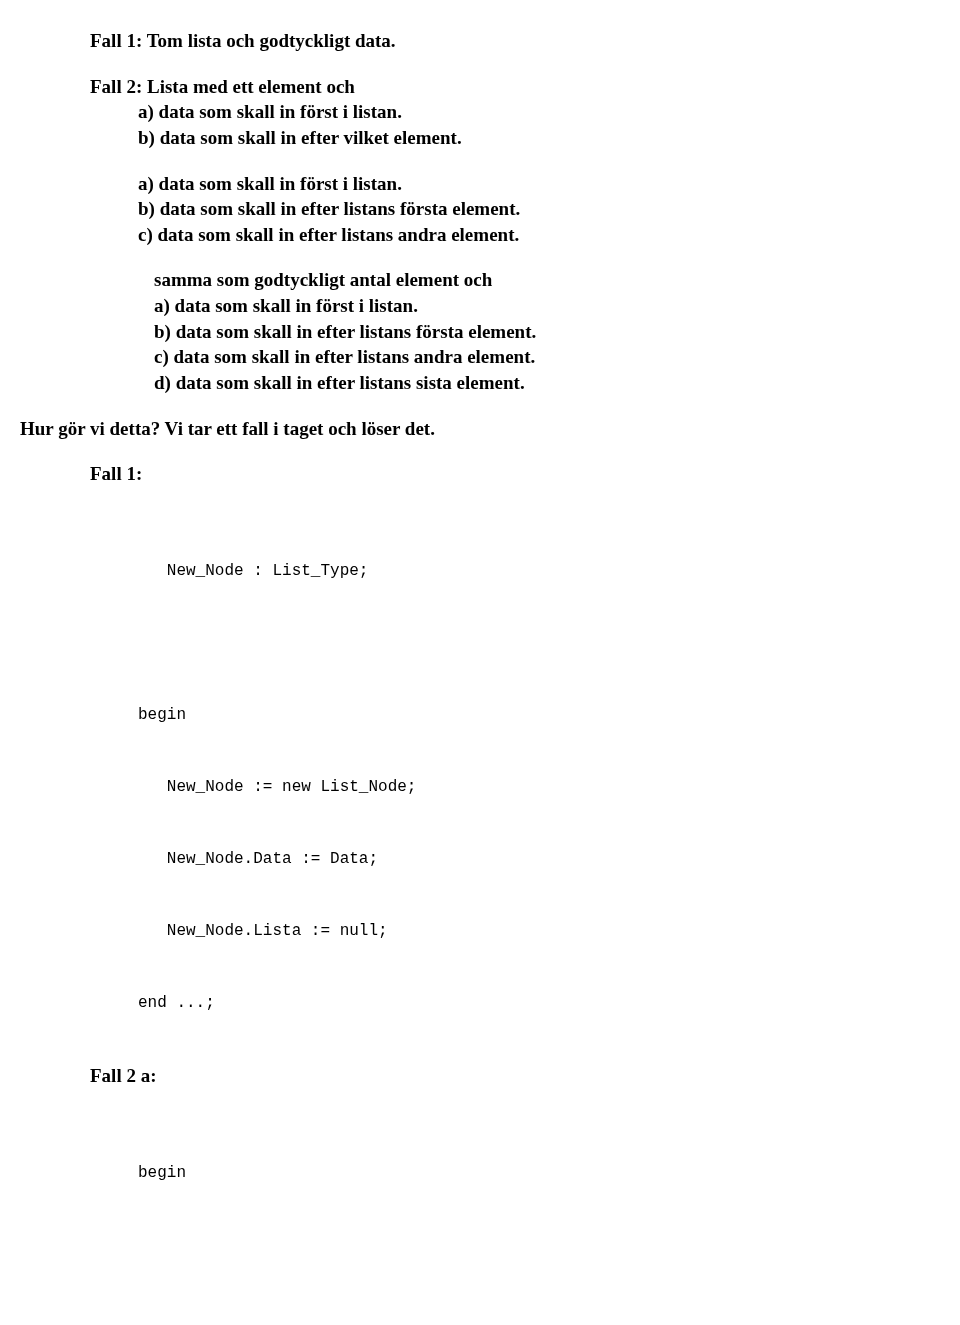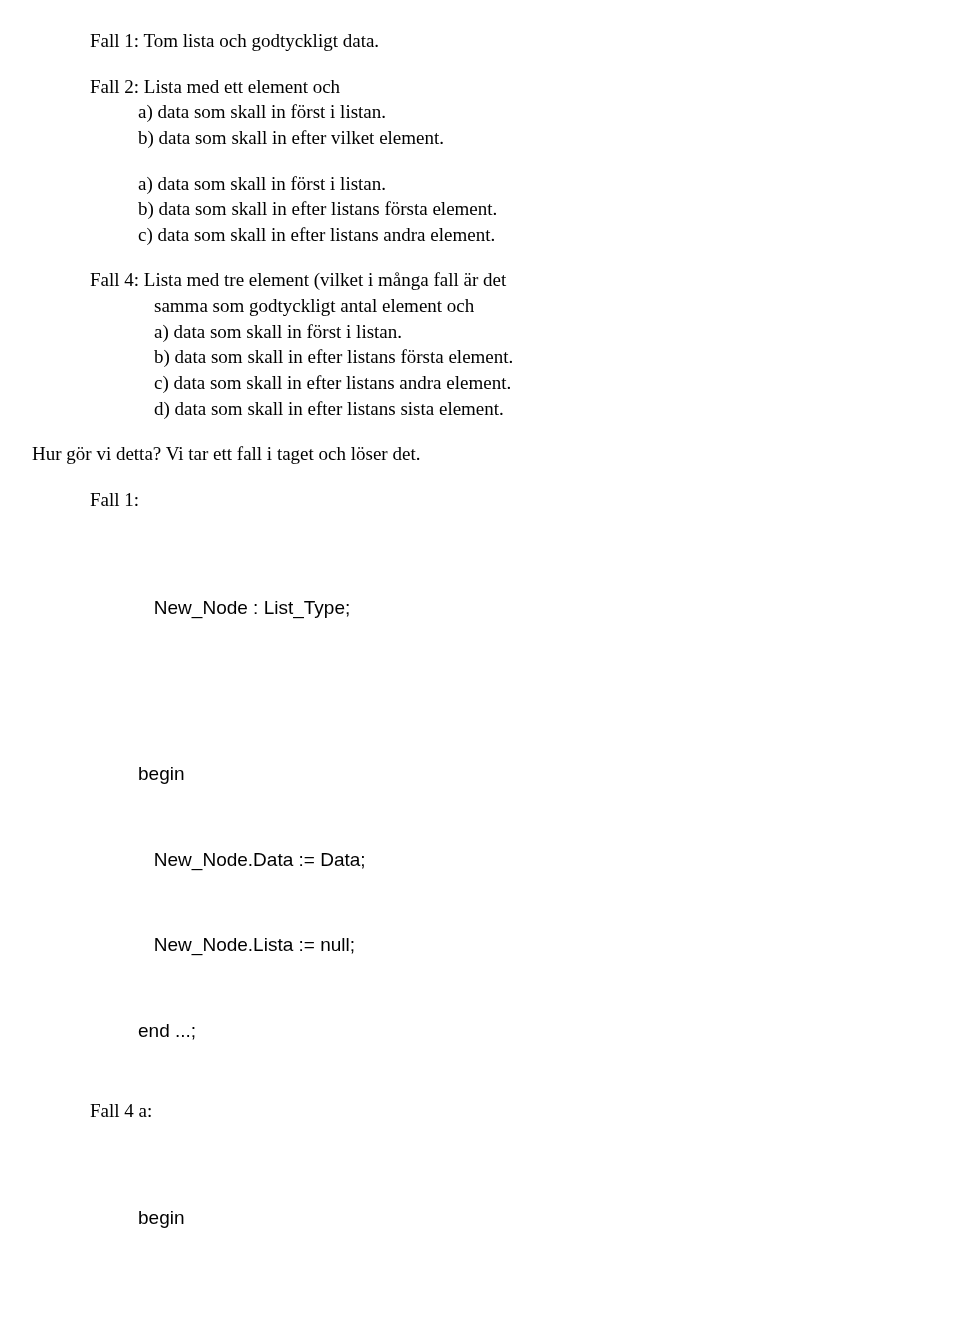--- a/index.html
+++ b/index.html
@@ -6,24 +6,24 @@
       font-family: "Times New Roman", Times, serif;
       font-size: 19px;
       line-height: 1.35;
       color: #000;
       background: #fff;
       margin: 0;
       padding: 28px 20px 40px 20px;
       width: 960px;
       box-sizing: border-box;
     }
-    .prose { font-family: "Times New Roman", Times, serif; }
+    .prose { font-family: "Times New Roman", Times, serif; font-weight: bold; }
     .mono {
-      font-family: Liberation Sans, sans-serif;
-      font-size: 19px;
+      font-family: Liberation Mono, monospace;
+      font-size: 16px;
       white-space: pre;
       line-height: 1.5;
     }
     .indent1 { margin-left: 70px; }
     .indent2 { margin-left: 118px; }
     .block { margin-bottom: 20px; }
     .spacer-24 { height: 24px; }
   </style>
 </head>
 <body>
@@ -42,49 +42,49 @@
 
 <div class="block indent1 prose">
   <div style="margin-left:48px;">
     <div>a) data som skall in först i listan.</div>
     <div>b) data som skall in efter listans första element.</div>
     <div>c) data som skall in efter listans andra element.</div>
   </div>
 </div>
 
 <div class="block indent1 prose">
-  <div>Fall 4: Lista med tre element (vilket i många fall är det</div>
   <div style="margin-left:64px;">
     <div>samma som godtyckligt antal element och</div>
     <div>a) data som skall in först i listan.</div>
     <div>b) data som skall in efter listans första element.</div>
     <div>c) data som skall in efter listans andra element.</div>
     <div>d) data som skall in efter listans sista element.</div>
   </div>
 </div>
 
-<div class="block prose" style="margin-left:12px;">
+<div class="block prose" style="margin-left:0;">
   <div>Hur gör vi detta? Vi tar ett fall i taget och löser det.</div>
 </div>
 
 <div class="indent1 prose">Fall 1:</div>
 <div class="spacer-24"></div>
 
 <div class="indent2 mono">
   <div>   New_Node : List_Type;</div>
   <div class="spacer-24"></div>
   <div>begin</div>
+  <div>   New_Node := new List_Node;</div>
   <div>   New_Node.Data := Data;</div>
   <div>   New_Node.Lista := null;</div>
   <div>end ...;</div>
 </div>
 
 <div class="spacer-24"></div>
 
-<div class="indent1 prose">Fall 4 a:</div>
+<div class="indent1 prose">Fall 2 a:</div>
 <div class="spacer-24"></div>
 
 <div class="indent2 mono">
   <div>begin</div>
   
   
   
   
   
 </div>

